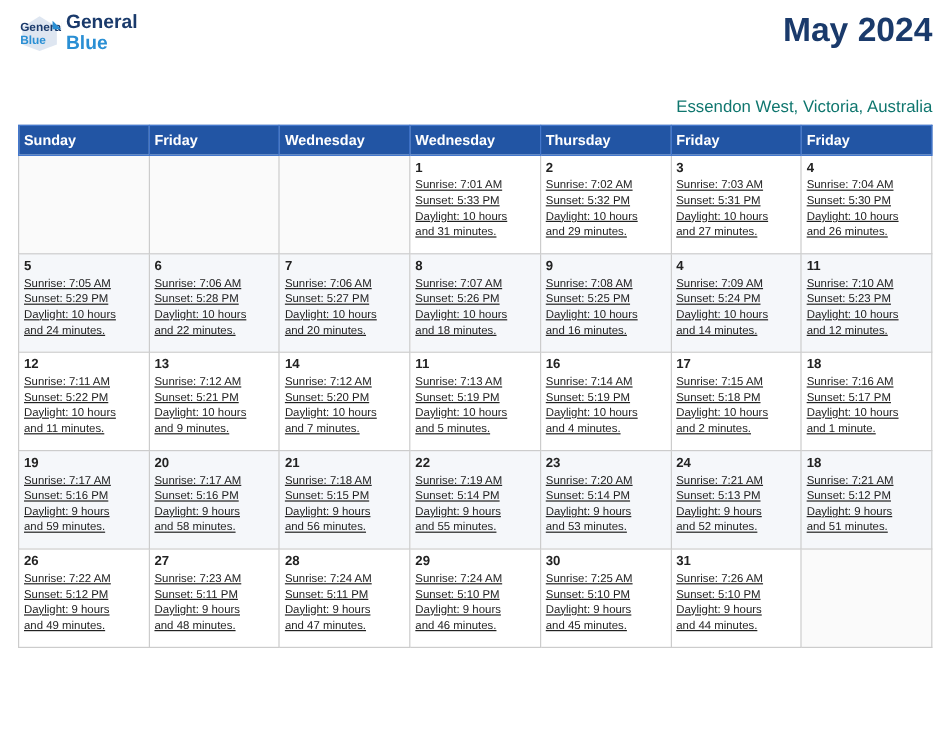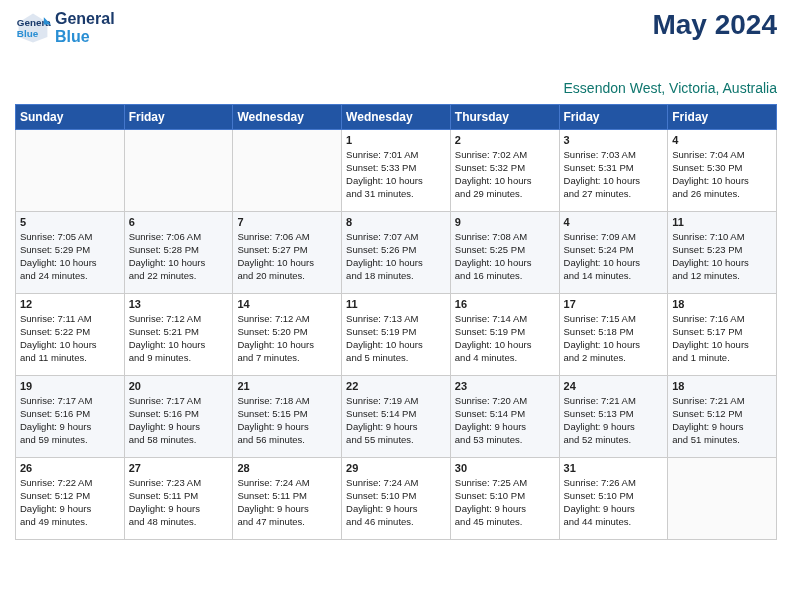--- a/index.html
+++ b/index.html
@@ -77,20 +77,21 @@
     .day-num {
       font-size: 11px;
       font-weight: bold;
       margin-bottom: 2px;
       display: block;
     }
     .day-info {
       font-size: 9.5px;
       color: #222;
       line-height: 1.35;
+      text-decoration: underline;
     }
     .empty {
       background: #fafafa !important;
     }
   </style>
 </head>
 <body>
 
 <div class="page">
   <div class="header">

